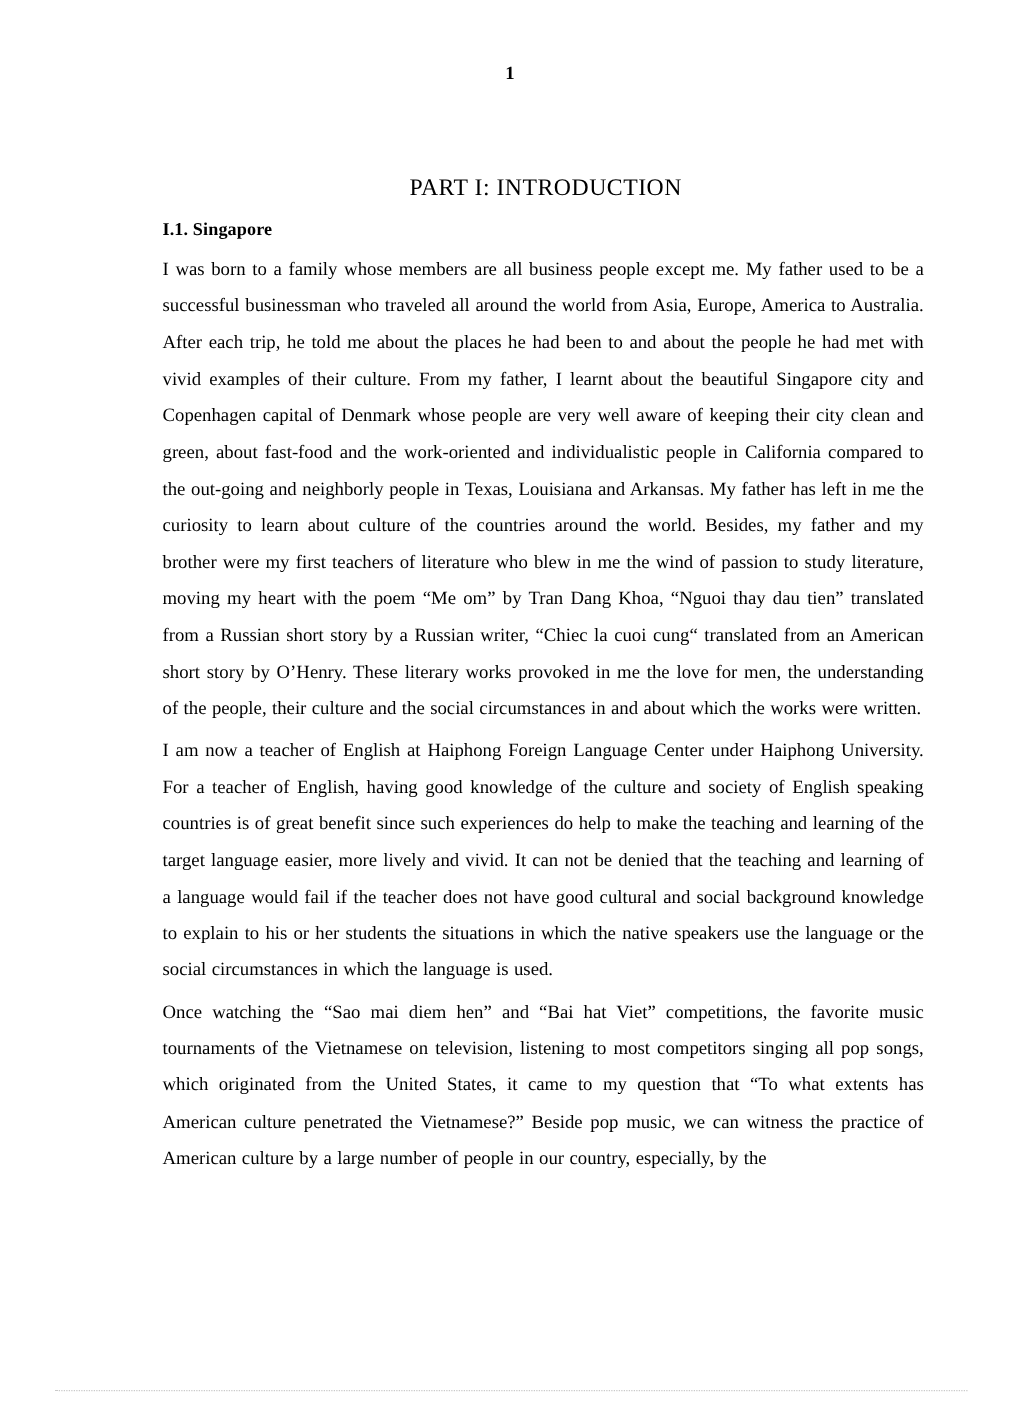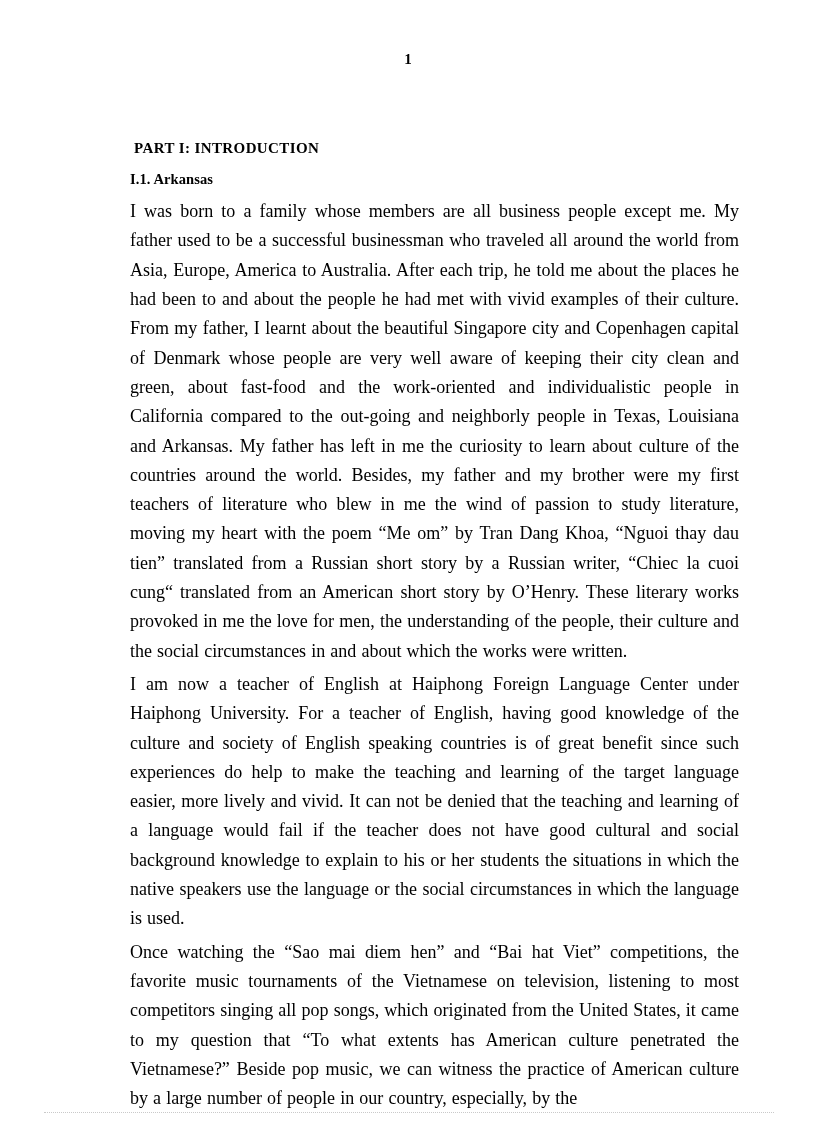--- a/index.html
+++ b/index.html
@@ -30,37 +30,37 @@
     letter-spacing: 0.2px;
     line-height: 1;
   }
   .content {
     position: absolute;
     left: 130px;
     top: 140px;
     width: 609px;
   }
   .part-title {
-    font-size: 15px;
-    font-weight: bold;
-    text-align: left;
+    font-size: 19px;
+    font-weight: normal;
+    text-align: center;
     line-height: 1.15;
     margin: 0 0 15px 0;
     letter-spacing: 0.4px;
     padding-left: 4px;
   }
   .section-heading {
     font-size: 14.5px;
     font-weight: bold;
     margin: 0 0 9px 0;
     line-height: 1.1;
     letter-spacing: 0.1px;
   }
   .body-par {
-    font-size: 18px;
+    font-size: 15px;
     line-height: 29.3px;
     text-align: justify;
     text-justify: inter-word;
     margin: 0;
     word-spacing: 0.6px;
     hyphens: none;
   }
   .body-par + .body-par {
     margin-top: 4px;
   }
@@ -77,21 +77,21 @@
 <body>
 
 <div class="page">
 
   <div class="page-number">1</div>
 
   <div class="content">
 
     <h1 class="part-title">PART I: INTRODUCTION</h1>
 
-    <h2 class="section-heading">I.1. Arkansas</h2>
+    <h2 class="section-heading">I.1. Singapore</h2>
 
     <p class="body-par">I was born to a family  whose members are all business  people except me. My father used to be a successful  businessman  who traveled  all  around  the world from  Asia, Europe,  America  to Australia.  After each trip, he told me about the places he had been to and about the people he had met with  vivid  examples  of their  culture.  From  my  father,  I learnt  about  the  beautiful Singapore  city  and Copenhagen  capital  of Denmark  whose  people  are very  well  aware of keeping  their  city  clean  and  green,  about fast-food  and the  work-oriented  and individualistic people in California  compared to the out-going  and neighborly  people in Texas, Louisiana  and Arkansas.  My father  has left  in me the curiosity  to learn about culture  of the countries  around the  world.  Besides,  my father  and my brother were  my first  teachers of literature  who blew in me  the wind  of passion to study  literature,  moving  my heart with  the poem “Me om” by Tran Dang  Khoa,  “Nguoi  thay  dau  tien”  translated  from  a Russian  short  story  by a Russian  writer, “Chiec  la  cuoi  cung“  translated  from  an  American  short  story  by  O’Henry.  These  literary works  provoked  in me the love  for men,  the understanding  of the people,  their  culture  and the social  circumstances  in and about which  the works were written.</p>
 
     <p class="body-par">I am  now  a teacher  of English  at Haiphong  Foreign  Language  Center under  Haiphong University.  For a teacher of English,  having  good knowledge  of the culture  and society  of English  speaking  countries  is of great benefit  since  such  experiences  do help  to make  the teaching  and learning  of the target language  easier, more lively  and vivid.  It can not be denied that  the  teaching  and  learning  of a language  would  fail  if the  teacher  does not have  good cultural  and social  background  knowledge  to explain  to his  or her  students  the situations  in which  the native  speakers use the language  or the social  circumstances  in which  the language is used.</p>
 
     <p class="body-par">Once watching  the “Sao mai  diem  hen”  and “Bai  hat Viet”  competitions,  the favorite  music tournaments  of the Vietnamese  on television,  listening  to most competitors  singing  all pop songs, which  originated  from  the United  States, it came to my question  that “To what extents has  American  culture  penetrated  the  Vietnamese?”  Beside  pop music,  we can  witness  the practice  of American  culture  by a large  number  of people in our  country,  especially,  by the</p>
 
   </div>
 
   <div class="footer-rule"></div>

